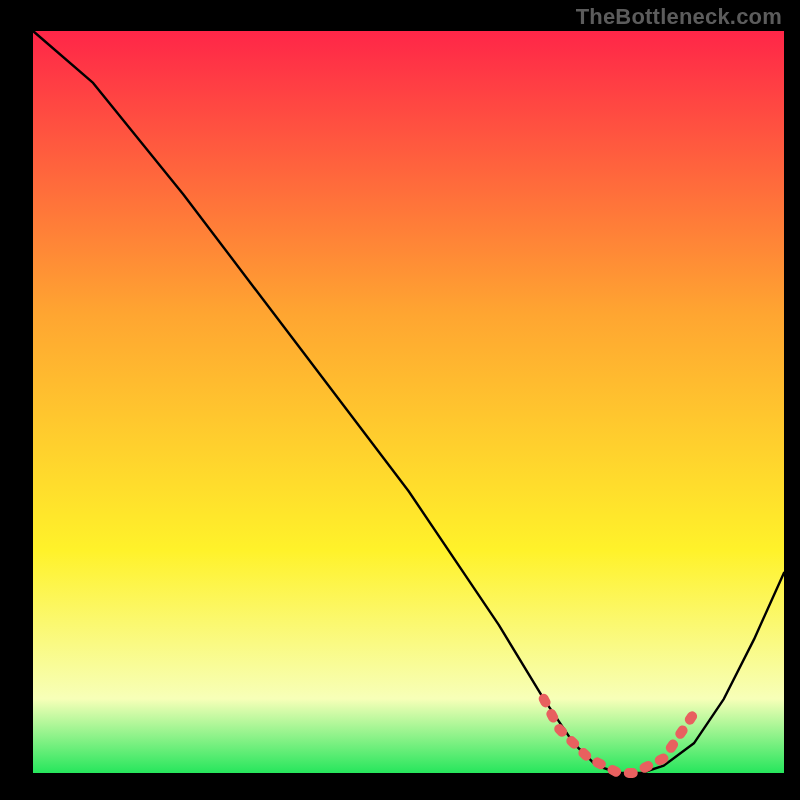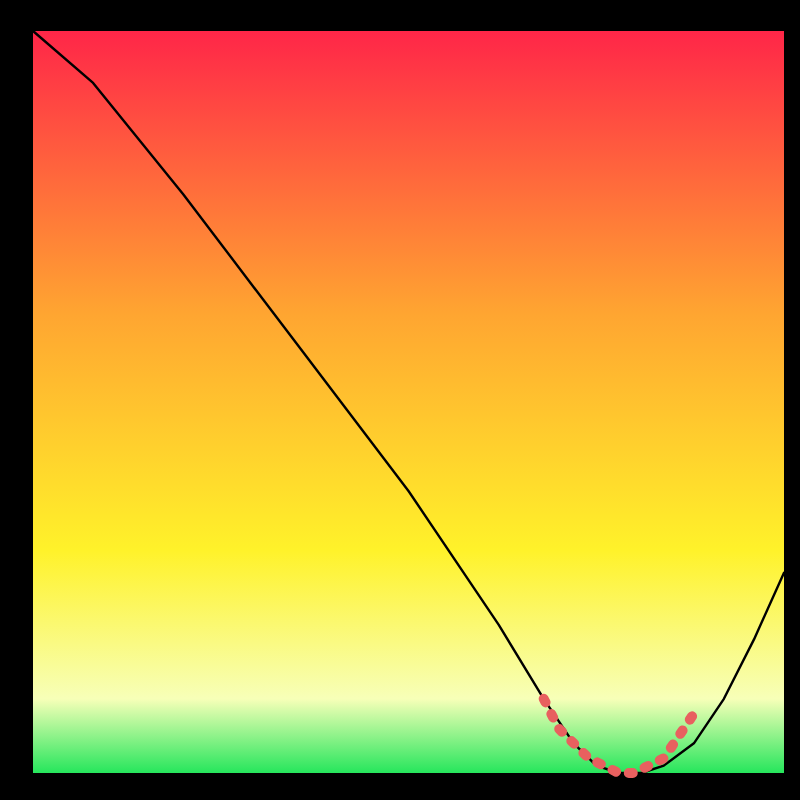--- a/index.html
+++ b/index.html
@@ -29,20 +29,21 @@
   svg.chart {
     position: absolute;
     left: 0;
     top: 0;
   }
 </style>
 </head>
 <body>
 
 <div class="wrapper">
+  <div class="watermark">TheBottleneck.com</div>
 
   <svg class="chart" width="800" height="800" viewBox="0 0 800 800">
     <defs>
       <linearGradient id="bg-grad" x1="0" y1="0" x2="0" y2="1">
         <stop id="g0" offset="0%" stop-color="#ff2648"></stop>
         <stop id="g1" offset="38%" stop-color="#ffa531"></stop>
         <stop id="g2" offset="70%" stop-color="#fff22a"></stop>
         <stop id="g3" offset="90%" stop-color="#f7ffb8"></stop>
         <stop id="g4" offset="100%" stop-color="#26e65c"></stop>
       </linearGradient>

